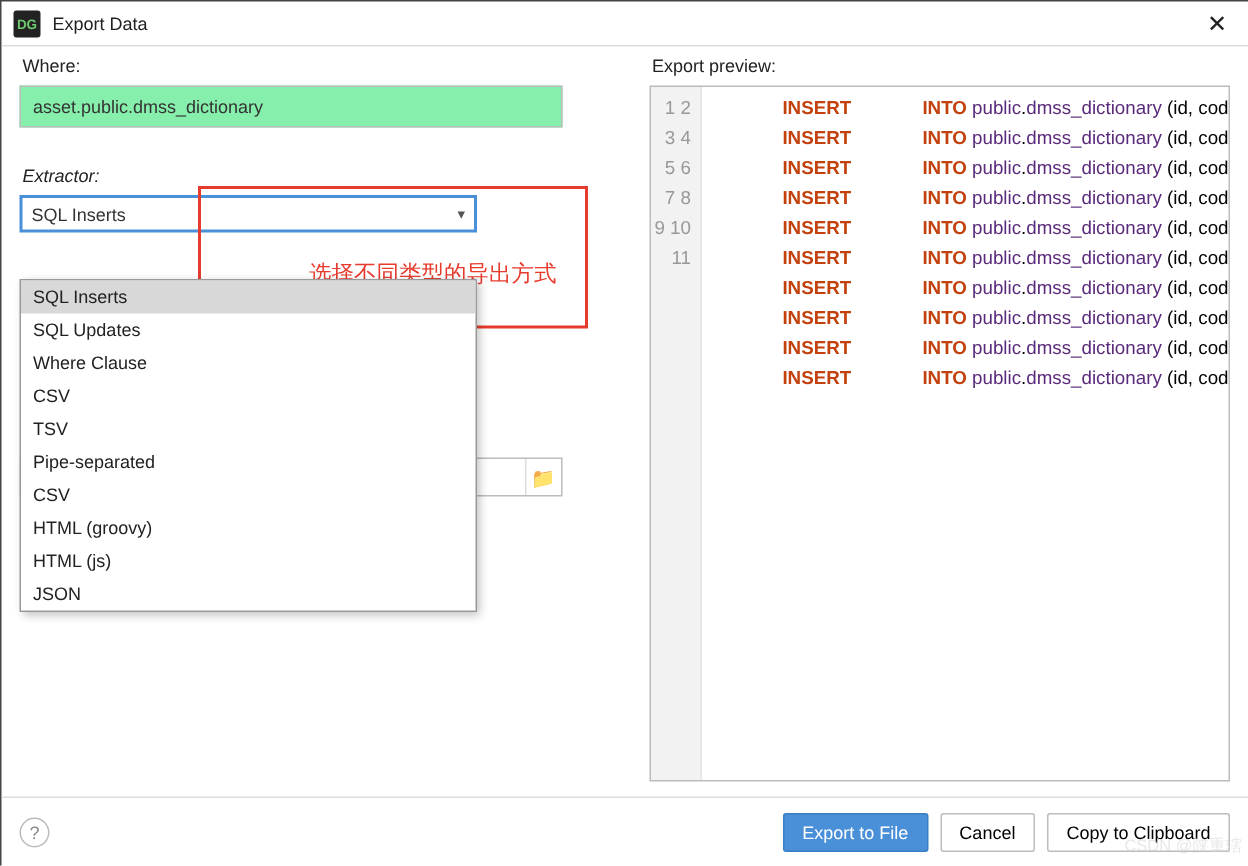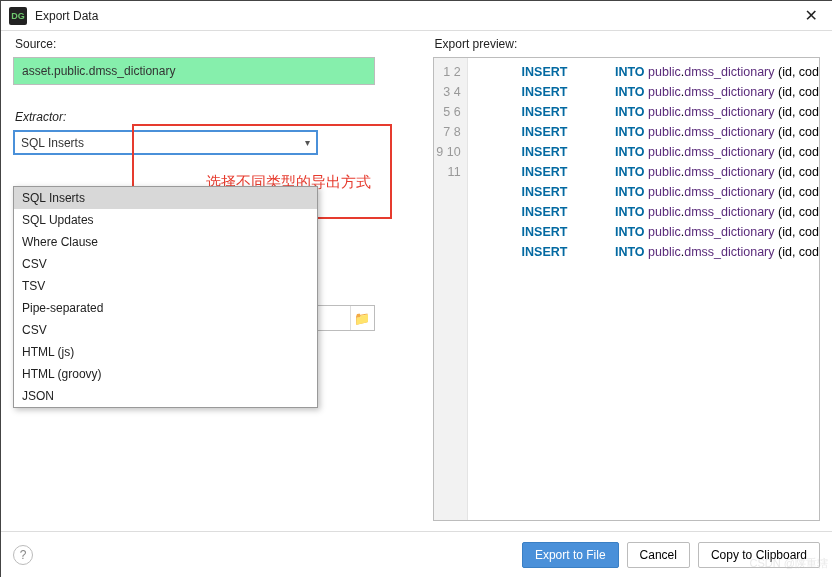--- a/index.html
+++ b/index.html
@@ -17,21 +17,21 @@
   .combo { width: 305px; height: 25px; border: 2px solid #4a90d9; background: #fff; display: flex; align-items: center; padding: 0 6px; font-size: 12px; color: #333; position: relative; }
   .combo .chev { margin-left: auto; font-size: 10px; color: #555; }
   .dropdown { position: absolute; top: 149px; left: 0; width: 305px; background: #fff; border: 1px solid #999; box-shadow: 2px 2px 6px rgba(0,0,0,0.25); z-index: 5; max-height: 246px; overflow: hidden; }
   .dd-item { font-size: 12px; padding: 4px 8px; color: #222; cursor: pointer; }
   .dd-item.sel { background: #d8d8d8; }
   .folder-row { position: absolute; top: 268px; left: 0; width: 362px; height: 26px; border: 1px solid #bcbcbc; display:flex; align-items:center; }
   .folder-row .ico { margin-left:auto; width:24px; height:100%; display:flex; align-items:center; justify-content:center; color:#888; font-size:13px; border-left:1px solid #ddd;}
   .preview { flex:1; border:1px solid #bcbcbc; background:#fff; display:flex; font-family: Consolas, monospace; font-size:12.5px; overflow:hidden; }
   .gutter { width:34px; background:#f2f2f2; border-right:1px solid #e4e4e4; text-align:right; color:#999; padding:4px 6px 0 0; line-height:20px; }
   .code { padding:4px 0 0 10px; line-height:20px; white-space:pre; }
-  .kw { color:#0369a1; font-weight:bold;margin-left:44px; }
+  .kw { color:#c2410c; font-weight:bold;margin-left:44px; }
   .id { color:#5a2a7a; }
   .footer { position:absolute; bottom:0; left:0; right:0; height:46px; border-top:1px solid #ddd; display:flex; align-items:center; padding:0 12px; }
   .help { width:20px; height:20px; border:1px solid #bbb; border-radius:50%; color:#888; font-size:12px; display:flex; align-items:center; justify-content:center; cursor:pointer; }
   .spacer { flex:1; }
   .btn { height:26px; padding:0 12px; font-size:12px; border:1px solid #bcbcbc; background:#fff; margin-left:8px; cursor:pointer; border-radius:2px; }
   .btn.primary { background:#4a90d9; border-color:#3a7fc4; color:#fff; font-weight:500; }
   .red-box { position:absolute; border:2px solid #e63b2e; pointer-events:none; }
   .red-text { position:absolute; color:#e63b2e; font-size:15px; pointer-events:none; font-family: "Microsoft YaHei", sans-serif;}
   .watermark { position:absolute; right:4px; bottom:6px; color:#ccc; font-size:11px; opacity:.45; pointer-events:none; font-family:"Microsoft YaHei",sans-serif;}
 </style>
@@ -39,39 +39,39 @@
 <body>
 
 <div class="titlebar">
   <div class="app-icon">DG</div>
   <div class="title-text">Export Data</div>
   <div class="close-x">✕</div>
 </div>
 
 <div class="content">
   <div class="left">
-    <div class="label">Source:</div>
+    <div class="label">Where:</div>
     <div class="src-box">
       <span>asset.public.dmss_dictionary</span>
     </div>
     <div class="label ext-label">Extractor:</div>
     <div class="combo">
       <span>SQL Inserts</span>
       <span class="chev">▾</span>
     </div>
     <div class="dropdown" id="dropdown">
         <div class="dd-item sel">SQL Inserts</div>
         <div class="dd-item">SQL Updates</div>
         <div class="dd-item">Where Clause</div>
         <div class="dd-item">CSV</div>
         <div class="dd-item">TSV</div>
         <div class="dd-item">Pipe-separated</div>
         <div class="dd-item">CSV</div>
+        <div class="dd-item">HTML (groovy)</div>
         <div class="dd-item">HTML (js)</div>
-        <div class="dd-item">HTML (groovy)</div>
         <div class="dd-item">JSON</div>
       </div>
     <div class="folder-row">
       <span class="ico">📁</span>
     </div>
   </div>
   <div class="right">
     <div class="label">Export preview:</div>
     <div class="preview">
       <div class="gutter" id="gutter">1

